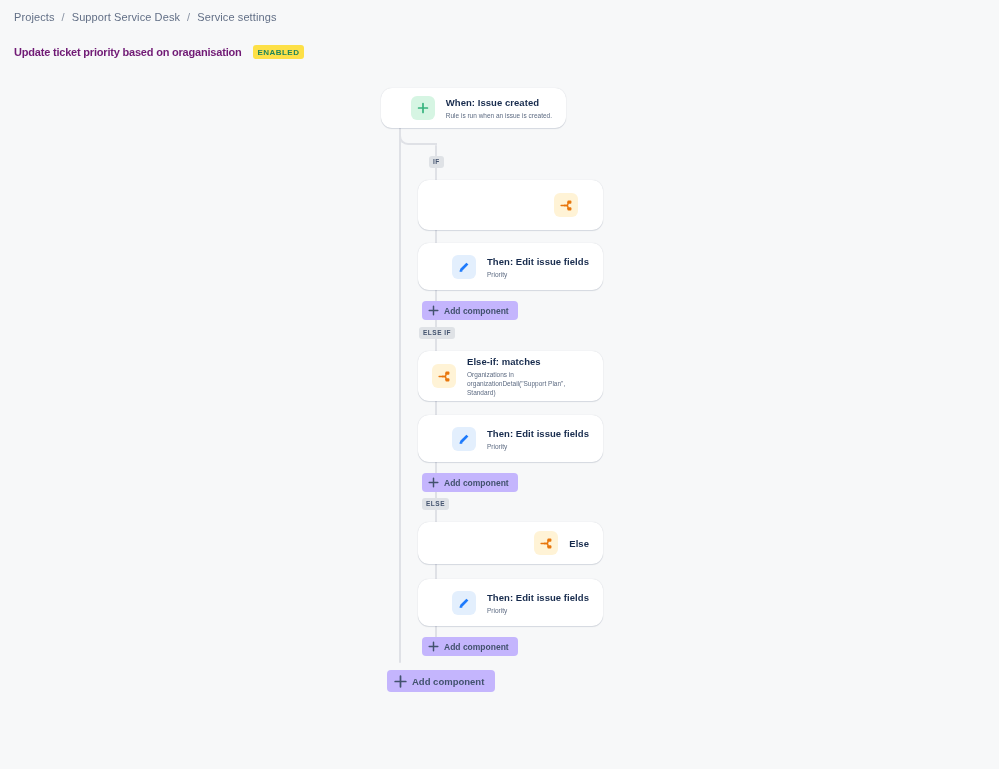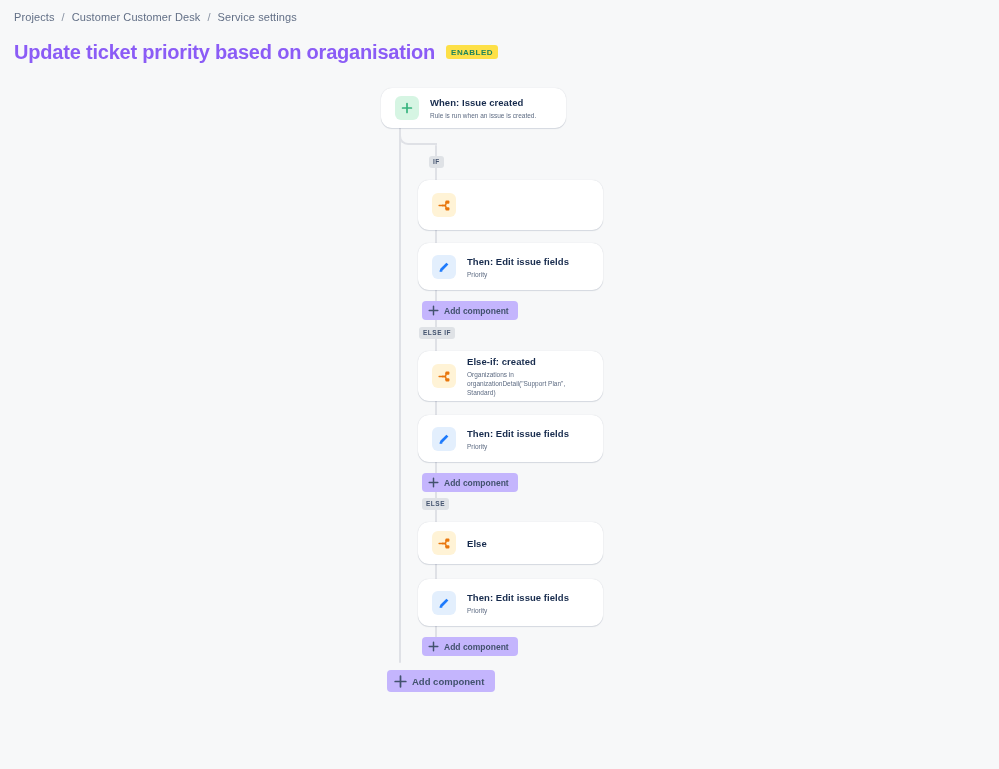--- a/index.html
+++ b/index.html
@@ -27,23 +27,23 @@
   .breadcrumb .sep { margin: 0 7px; color: #8993a4; }
   .breadcrumb .current { color: #626f86; }
 
   
   .title-row {
     position: absolute;
     left: 14px; top: 42px;
     display: flex; align-items: center;
   }
   .page-title {
-    font-size: 20px;
-    font-weight: 700;
-    color: #8b5cf6;
+    font-size: 11px;
+    font-weight: 700;
+    color: #701a75;
     letter-spacing: -0.2px;
     line-height: 20px;
   }
   .badge-enabled {
     margin-left: 11px;
     background: #fde047;
     color: #1f845a;
     font-size: 8px;
     font-weight: 700;
     letter-spacing: .45px;
@@ -90,20 +90,21 @@
   
   .card {
     position: absolute;
     background: #ffffff;
     border-radius: 11px;
     box-shadow: 0 1px 1px rgba(9,30,66,.13), 0 0 1px rgba(9,30,66,.18);
     display: flex;
     align-items: center;
     padding: 0 14px;
     cursor: pointer;
+    justify-content: flex-end;
   }
 
   .card-icon {
     width: 24px; height: 24px;
     border-radius: 6px;
     flex: 0 0 24px;
     display: flex; align-items: center; justify-content: center;
     margin-right: 11px;
   }
   .ic-trigger { background: #d6f5e3; }
@@ -148,21 +149,21 @@
   .add-btn.large .plus svg { width: 13px; height: 13px; }
 </style>
 </head>
 <body>
 
 <div class="page">
 
   <nav class="breadcrumb">
     <a href="#">Projects</a>
     <span class="sep">/</span>
-    <a href="#">Customer Customer Desk</a>
+    <a href="#">Support Service Desk</a>
     <span class="sep">/</span>
     <span class="current">Service settings</span>
   </nav>
 
   <div class="title-row">
     <h1 class="page-title">Update ticket priority based on oraganisation</h1>
     <span class="badge-enabled">ENABLED</span>
   </div>
 
   <div class="canvas">
@@ -231,21 +232,21 @@
           <g stroke="#e8760c" stroke-width="1.5" stroke-linecap="round" fill="none">
             <path d="M1.2 7h3.6"></path>
             <path d="M4.8 7h1.8a2 2 0 0 0 2-2V3.6"></path>
             <path d="M4.8 7h1.8a2 2 0 0 1 2 2v1.4"></path>
           </g>
           <rect x="8" y="1.6" width="4.3" height="3.4" rx="1" fill="#e8760c"></rect>
           <rect x="8" y="9" width="4.3" height="3.4" rx="1" fill="#e8760c"></rect>
         </svg>
       </span>
       <span class="card-text">
-        <span class="card-title">Else-if: created</span>
+        <span class="card-title">Else-if: matches</span>
         <span class="card-sub">Organizations in organizationDetail("Support Plan", Standard)</span>
       </span>
     </div>
 
     <div class="card" style="left:418px; top:335px; width:185px; height:47px;">
       <span class="card-icon ic-action">
         <svg width="12" height="12" viewBox="0 0 14 14" aria-hidden="true">
           <path d="M9.8 1.9l2.3 2.3L5 11.3 2 12l.7-3z" fill="#1d7afc"></path>
           <path d="M2.4 11.8h2.1" stroke="#1d7afc" stroke-width="1.4" stroke-linecap="round"></path>
         </svg>

